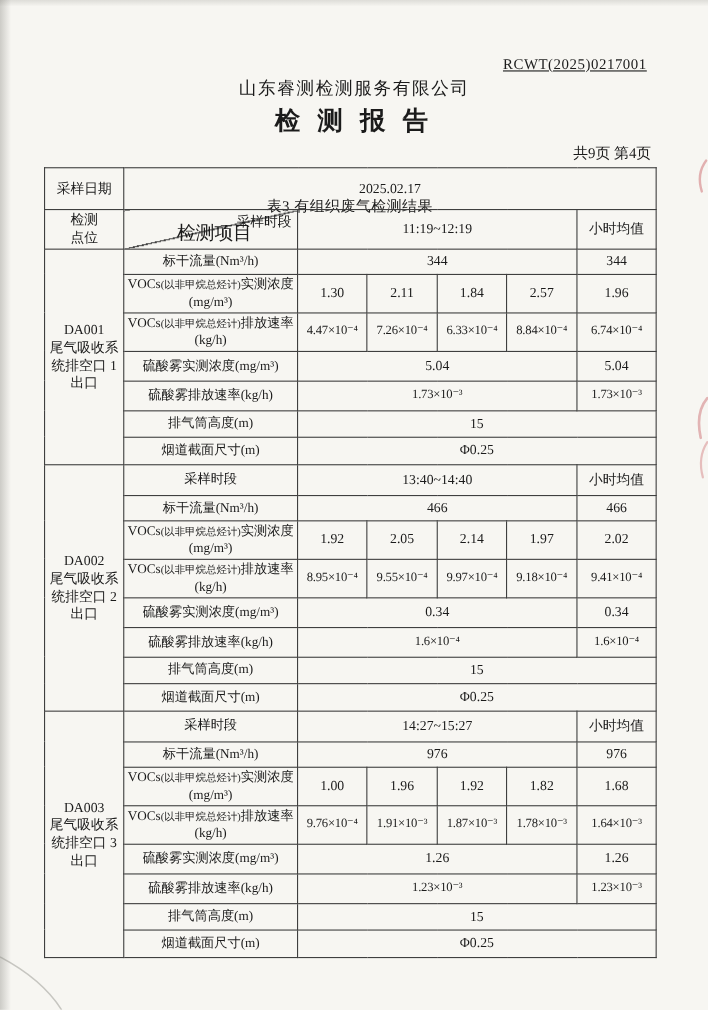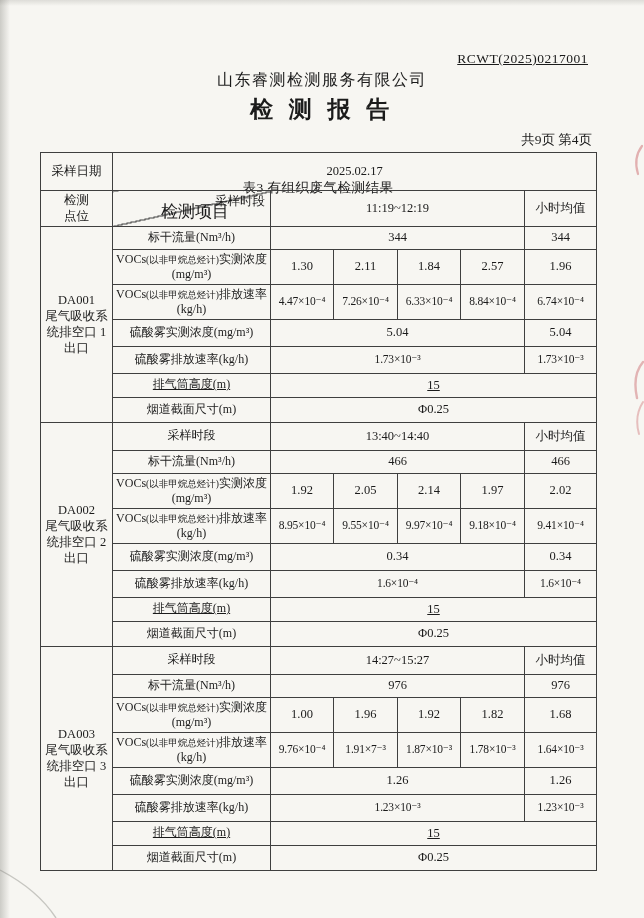--- a/index.html
+++ b/index.html
@@ -46,21 +46,21 @@
     text-align:center; vertical-align:middle;
     padding:1px 2px; line-height:1.3;
     overflow:hidden;
   }
   tr.r-date  td { height:38px; }
   tr.r-head  td { height:34px; }
   tr.r-period td { height:28px; }
   tr.r-flow  td { height:23px; }
   tr.r-two   td { height:35px; }
   tr.r-acid  td { height:27px; }
-  tr.r-stack td { height:24px;text-decoration:underline; }
+  tr.r-stack td { height:24px; }
   tr.r-duct  td { height:25px; }
 
   td.point, td.pointhead { white-space:pre-line; line-height:1.45; font-size:12.5px; }
   td.label { font-size:12px; padding:1px 1px; }
   td.label .sm { font-size:9.5px; }
   td.label .lbl-line { line-height:1.25;text-align:center; }
   td.v { font-size:12.5px; }
   td.v.sci { font-size:11.5px; letter-spacing:-.2px; }
 
   td.diag {
@@ -249,21 +249,21 @@
     <td class="v">1.92</td>
     <td class="v">1.82</td>
     <td class="v">1.68</td>
   </tr>
   <tr class="r-two">
     <td class="label">
       <div class="lbl-line"><span>VOCs</span><span class="sm">(以非甲烷总烃计)</span><span>排放速率</span></div>
       <div class="lbl-line">(kg/h)</div>
     </td>
     <td class="v sci">9.76×10⁻⁴</td>
-    <td class="v sci">1.91×7⁻³</td>
+    <td class="v sci">1.91×10⁻³</td>
     <td class="v sci">1.87×10⁻³</td>
     <td class="v sci">1.78×10⁻³</td>
     <td class="v sci">1.64×10⁻³</td>
   </tr>
   <tr class="r-acid">
     <td class="label">硫酸雾实测浓度(mg/m³)</td>
     <td class="v" colspan="4">1.26</td>
     <td class="v">1.26</td>
   </tr>
   <tr class="r-acid">

